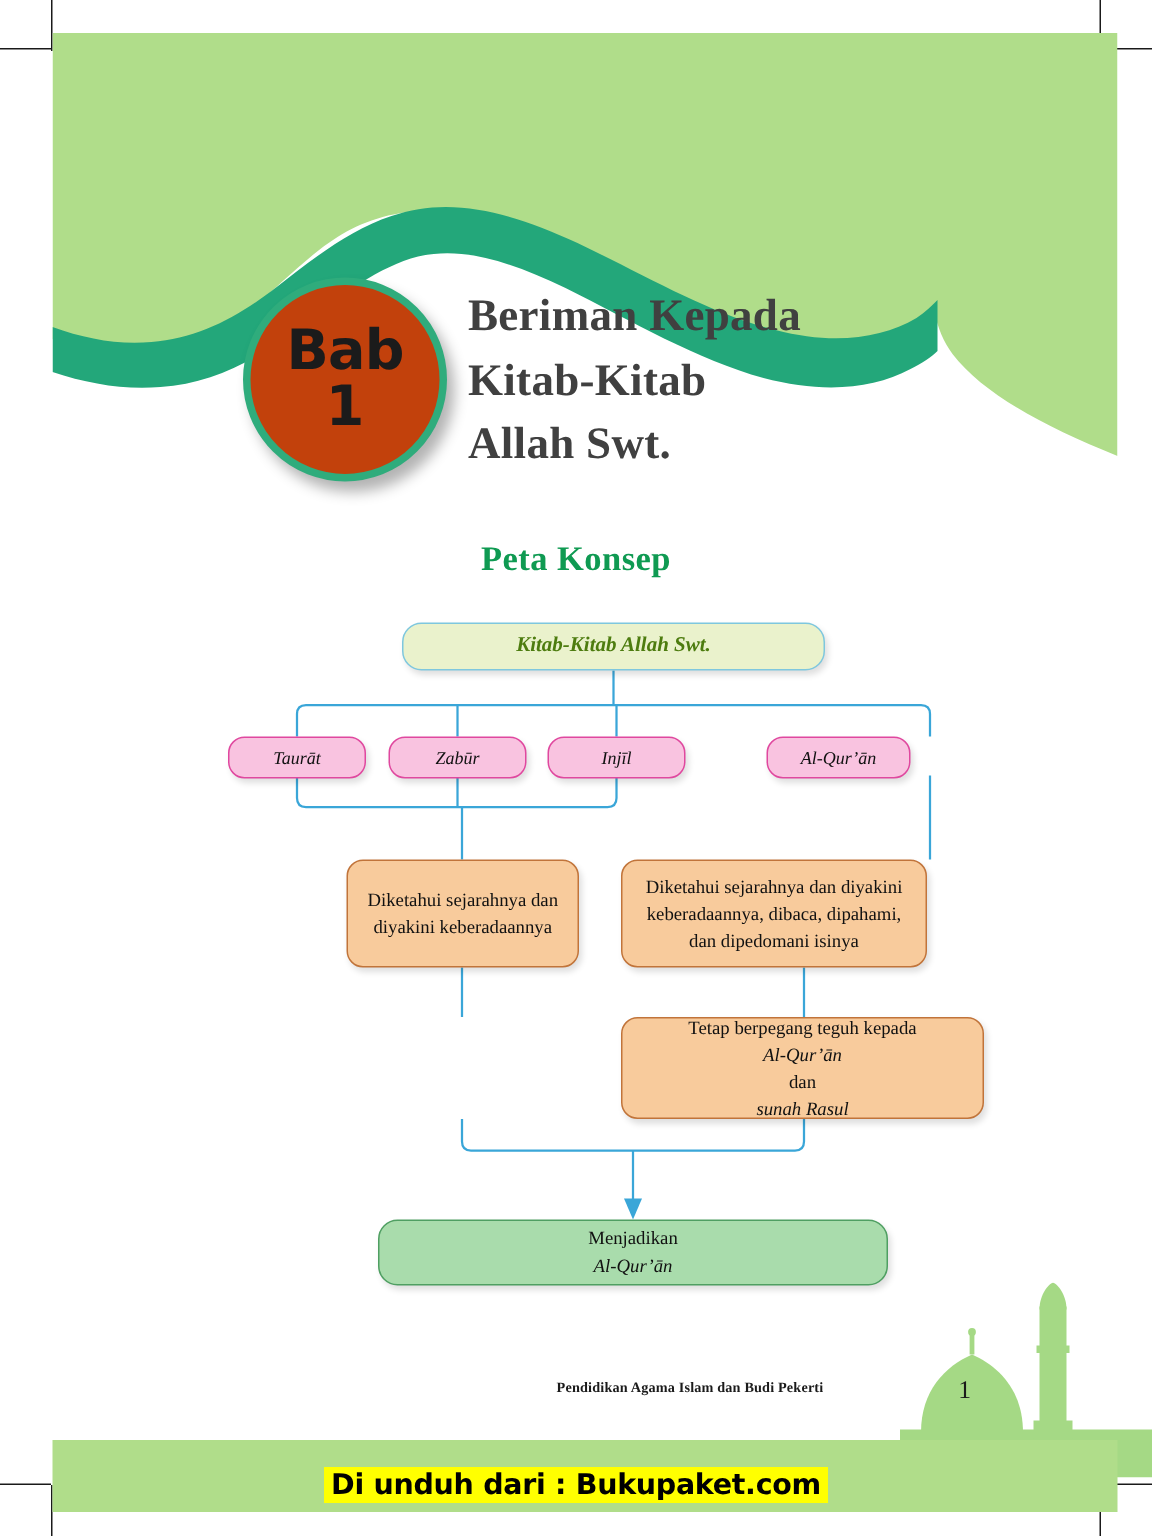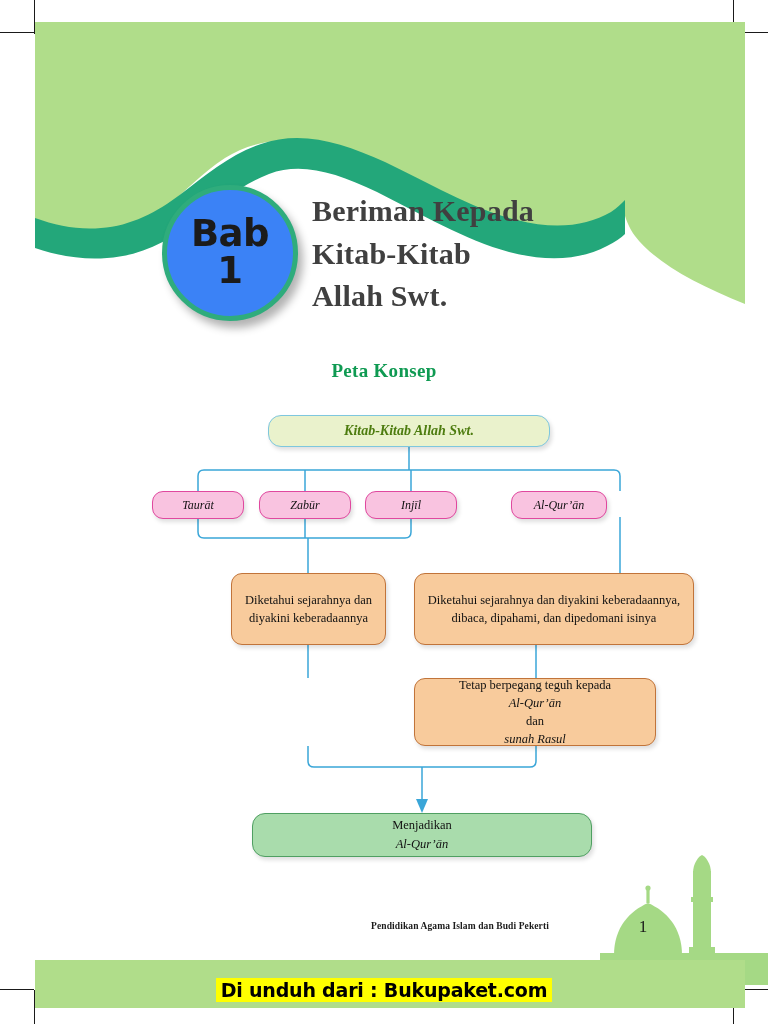--- a/index.html
+++ b/index.html
@@ -43,21 +43,21 @@
   #header-art svg { display: block; }
 
   
   #bab-circle {
     position: absolute;
     left: 162px;
     top: 185px;
     width: 136px;
     height: 136px;
     border-radius: 50%;
-    background: #3b82f6;
+    background: #c2410c;
     border: 5px solid #2fac7c;
     box-shadow: 5px 7px 9px rgba(0,0,0,0.30);
     display: flex;
     flex-direction: column;
     align-items: center;
     justify-content: center;
     box-sizing: border-box;
     z-index: 4;
   }
   #bab-circle .bab-word {
@@ -93,21 +93,21 @@
   #chapter-title .tline { display: block; white-space: nowrap; }
 
   
   #peta-konsep-heading {
     position: absolute;
     left: 0;
     top: 360px;
     width: 768px;
     text-align: center;
     font-family: "Liberation Serif", serif;
-    font-size: 19px;
+    font-size: 23px;
     font-weight: bold;
     color: #0f9a52;
     letter-spacing: 0.3px;
   }
 
   
   #concept-map {
     position: absolute;
     left: 0;
     top: 395px;
@@ -351,21 +351,21 @@
     <div class="node node-kitab" style="left:365px; top:96px; width:92px; height:28px;">
       <span>Injīl</span>
     </div>
     <div class="node node-kitab" style="left:511px; top:96px; width:96px; height:28px;">
       <span>Al-Qur’ān</span>
     </div>
 
     <div class="node node-orange" style="left:231px; top:178px; width:155px; height:72px;">
       <span>Diketahui sejarahnya dan diyakini keberadaannya</span>
     </div>
-    <div class="node node-orange" style="left:414px; top:178px; width:280px; height:72px;">
+    <div class="node node-orange" style="left:414px; top:178px; width:204px; height:72px;">
       <span>Diketahui sejarahnya dan diyakini keberadaannya, dibaca, dipahami, dan dipedomani isinya</span>
     </div>
 
     <div class="node node-orange" style="left:414px; top:283px; width:242px; height:68px;">
       <span>
         <span>Tetap berpegang teguh kepada </span><i>Al-Qur’ān</i><span> dan </span><i>sunah Rasul</i>
       </span>
     </div>
 
     <div class="node node-green" style="left:252px; top:418px; width:340px; height:44px;">

